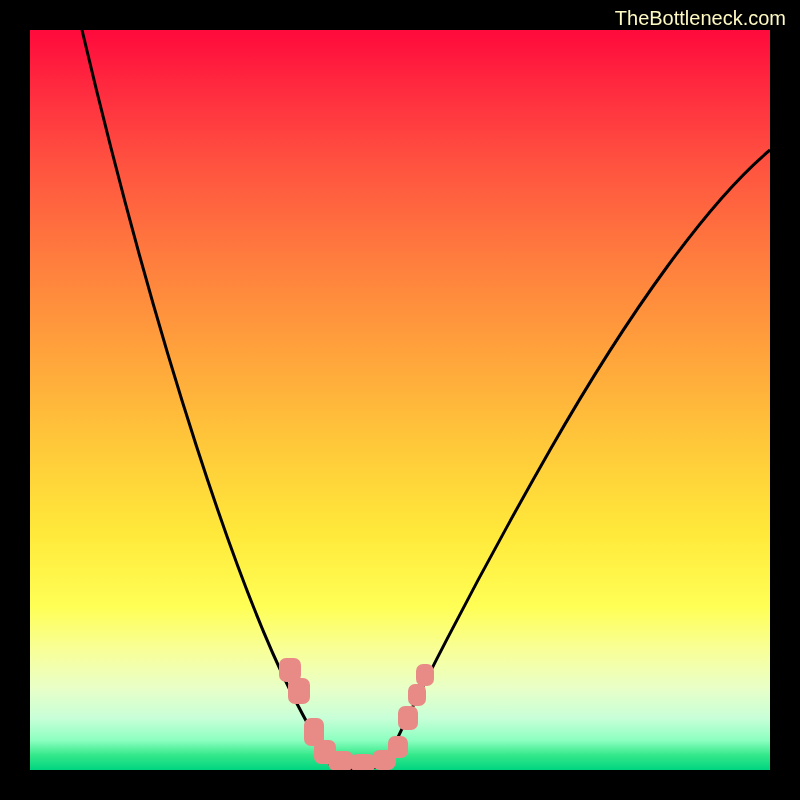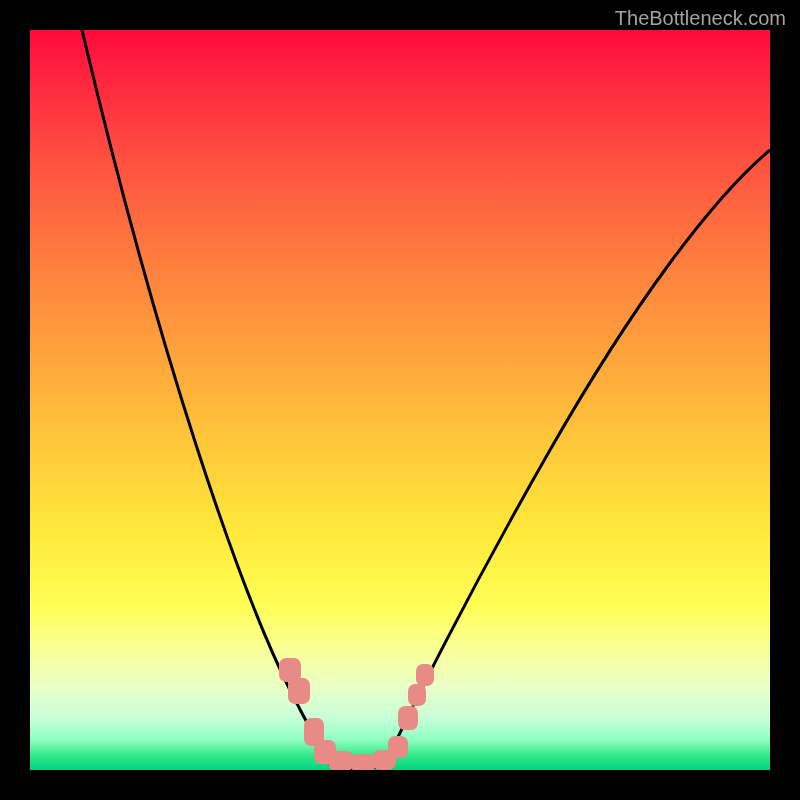--- a/index.html
+++ b/index.html
@@ -32,21 +32,21 @@
       #8cffc0 96%,
       #34e88a 98%,
       #00d480 100%
     );
     overflow: hidden;
   }
   .watermark {
     position: absolute;
     top: 7px;
     right: 14px;
-    color: #a3a3a3;
+    color: #fef9c3;
     font-size: 20px;
     font-weight: 500;
     z-index: 10;
   }
   svg.curves {
     position: absolute;
     left: 0; top: 0;
     width: 740px;
     height: 740px;
   }

